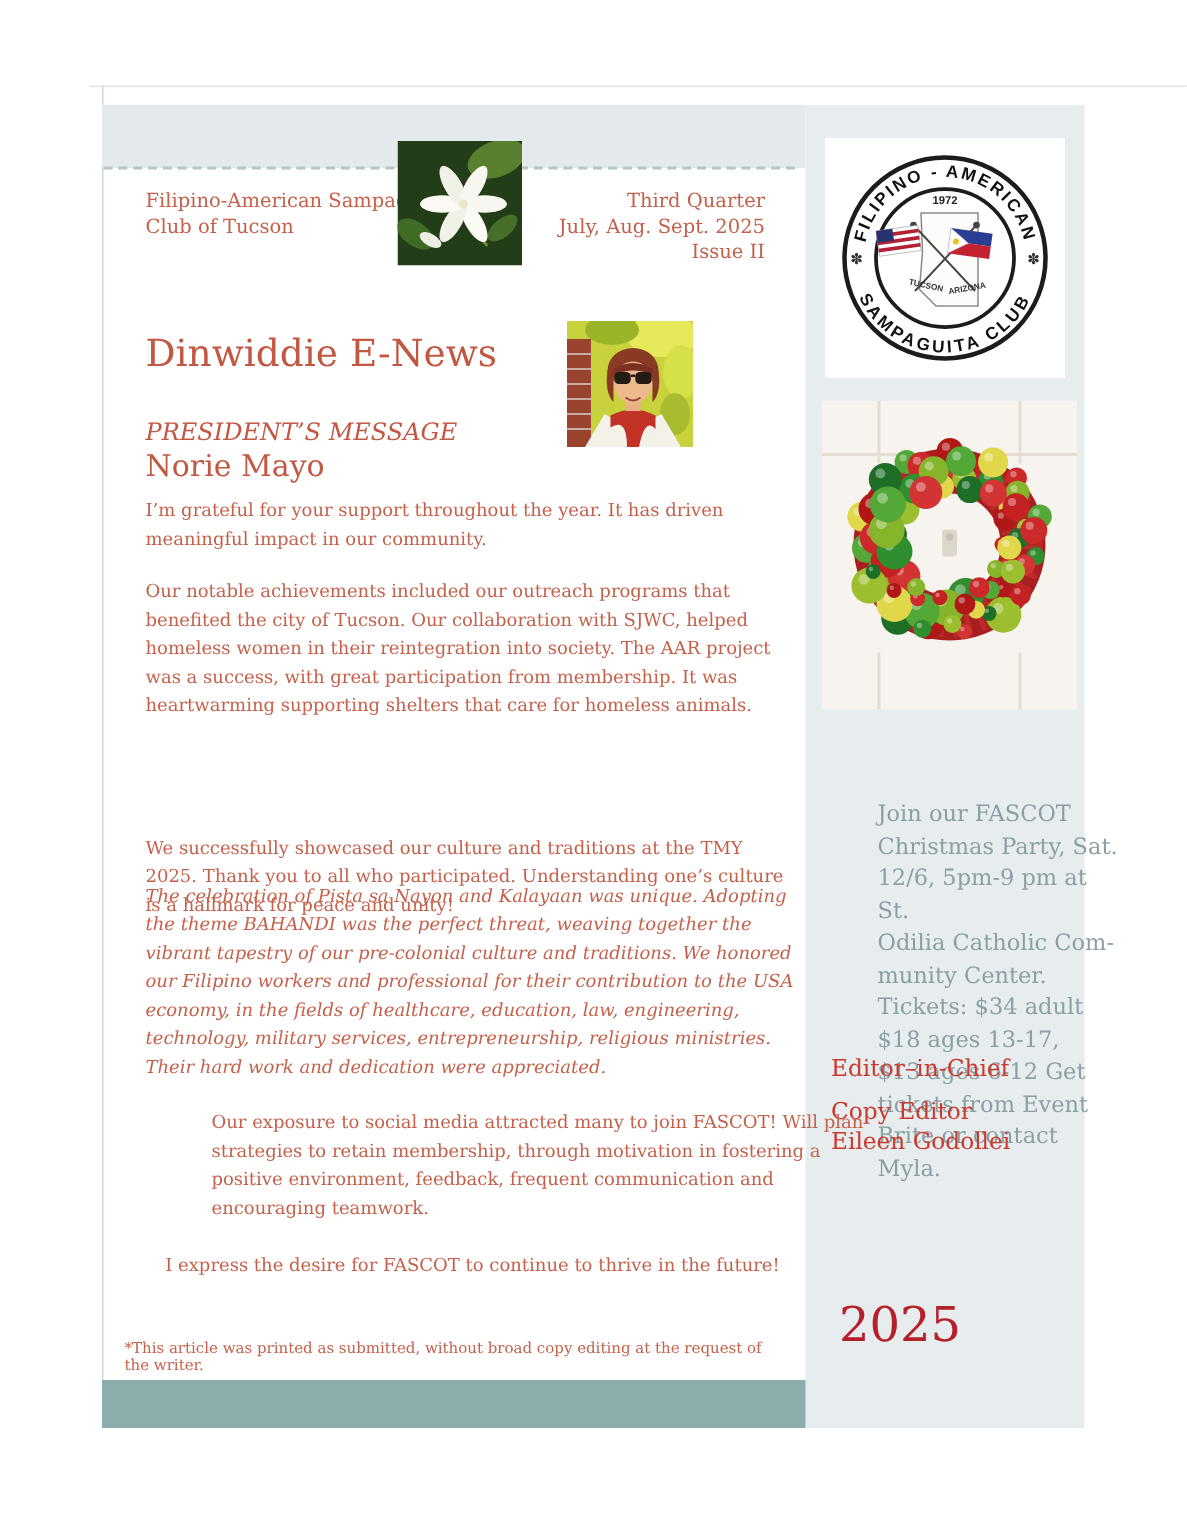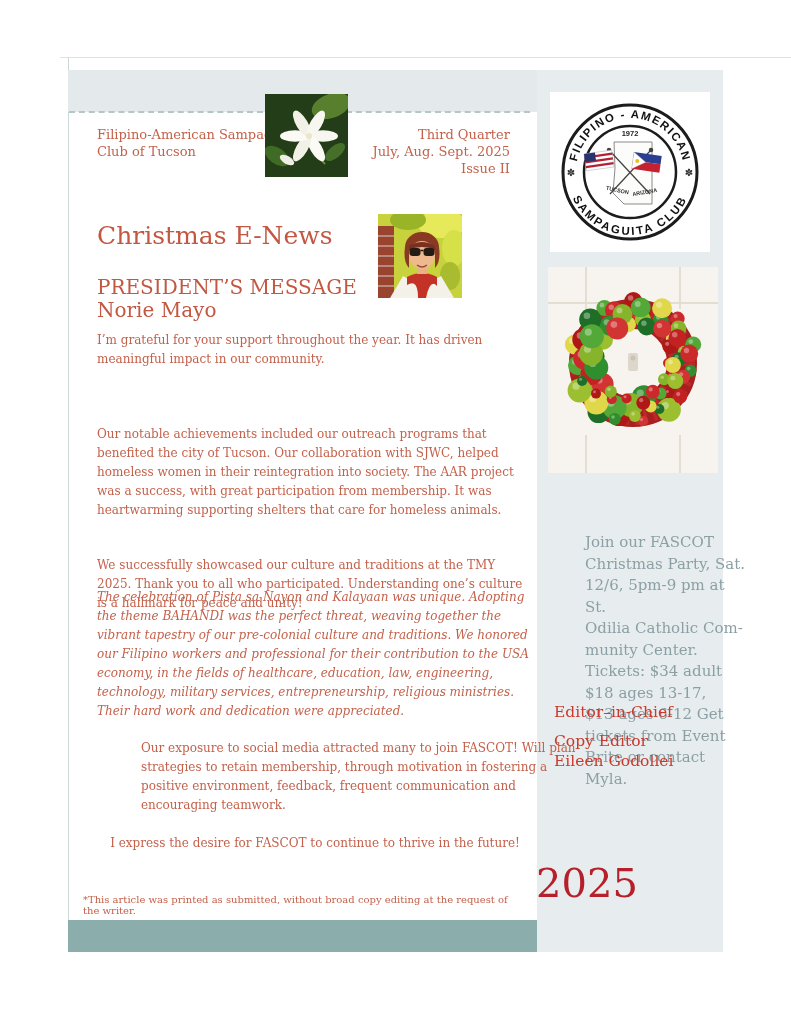--- a/index.html
+++ b/index.html
@@ -20,28 +20,28 @@
   .flower-photo{left:265px;top:94px;width:83px;height:83px;}
   
   .sidebar-panel{left:537px;top:70px;width:186px;height:882px;background:var(--panel_bg,#e7edee);}
   .logo-card{left:550px;top:92px;width:160px;height:160px;background:#ffffff;}
   .wreath-card{left:548px;top:267px;width:170px;height:206px;}
   .announcement{left:585px;top:486px;width:164px;font-size:15px;line-height:21.5px;color:var(--announcement_gray,#8b9fa4);white-space:pre-line;margin-top:46px;}
   .credits{left:554px;top:702px;width:170px;color:var(--credits_red,#cb382c);}
   .credit-group{margin-bottom:9px;}
   .credit-role{font-size:15.5px;line-height:20px;}
   .credit-names{font-size:15.5px;line-height:20px;white-space:pre-line;}
-  .year-large{left:527px;top:860px;width:120px;text-align:center;font-size:40px;line-height:46px;color:var(--year_red,#b5202a);}
+  .year-large{left:540px;top:860px;width:120px;text-align:center;font-size:32px;line-height:46px;color:var(--year_red,#b5202a);}
   
   .masthead-title{left:97px;top:221px;width:300px;font-size:25px;line-height:30px;color:var(--heading_text,#c25742);}
   .president-photo{left:378px;top:214px;width:84px;height:84px;}
-  .section-heading{left:97px;top:276px;width:330px;font-size:20px;line-height:23px;color:var(--heading_text,#c25742);}
+  .section-heading{left:97px;top:276px;width:330px;font-size:16px;line-height:23px;color:var(--heading_text,#c25742);font-style:italic;}
   .author-name{left:97px;top:299px;width:330px;font-size:20px;line-height:23px;color:var(--heading_text,#c25742);}
   .para{left:97px;width:436px;font-size:12px;line-height:19px;color:var(--accent_text,#c4614b);margin:0;}
-  .p1{top:331px;} .p2{top:385px;margin-top:40px;} .p3{top:512px;margin-top:44px;} .p4{top:588px;font-style:italic;} .p5{top:739px;margin-left:44px;} .p6{top:834px;text-align:center;}
+  .p1{top:331px;} .p2{top:385px;} .p3{top:512px;margin-top:44px;} .p4{top:588px;font-style:italic;} .p5{top:739px;margin-left:44px;} .p6{top:834px;text-align:center;}
   .footnote{left:83px;top:894px;width:440px;font-size:10px;color:var(--accent_text,#c4614b);}
   .footer-band{left:68px;top:920px;width:469px;height:32px;background:var(--band_teal,#8badab);}
   svg{display:block;}
 </style>
 </head>
 <body>
 
 <div class="abs top-hairline"></div>
 <div class="abs left-hairline"></div>
 <div class="abs top-band"></div>
@@ -293,21 +293,21 @@
   <div class="credit-group">
     <div class="credit-role">Copy Editor</div>
     <div class="credit-names">Eileen Godollei</div>
   </div>
   <div class="credit-group">
   </div>
 </div>
 
 <div class="abs year-large">2025</div>
 
-<div class="abs masthead-title">Christmas E-News</div>
+<div class="abs masthead-title">Dinwiddie E-News</div>
 
 <div class="abs president-photo">
   <svg viewBox="0 0 84 84" width="84" height="84">
     <rect width="84" height="84" fill="#c8d23c"></rect>
     <ellipse cx="64" cy="10" rx="24" ry="14" fill="#e6ea5a"></ellipse>
     <ellipse cx="30" cy="6" rx="18" ry="10" fill="#9ab428"></ellipse>
     <ellipse cx="76" cy="34" rx="12" ry="18" fill="#d6e048"></ellipse>
     <ellipse cx="72" cy="62" rx="10" ry="14" fill="#a9bc30"></ellipse>
     <rect x="0" y="12" width="16" height="72" fill="#9a4430"></rect>
     <g stroke="#d8cfc6" stroke-width="1">

